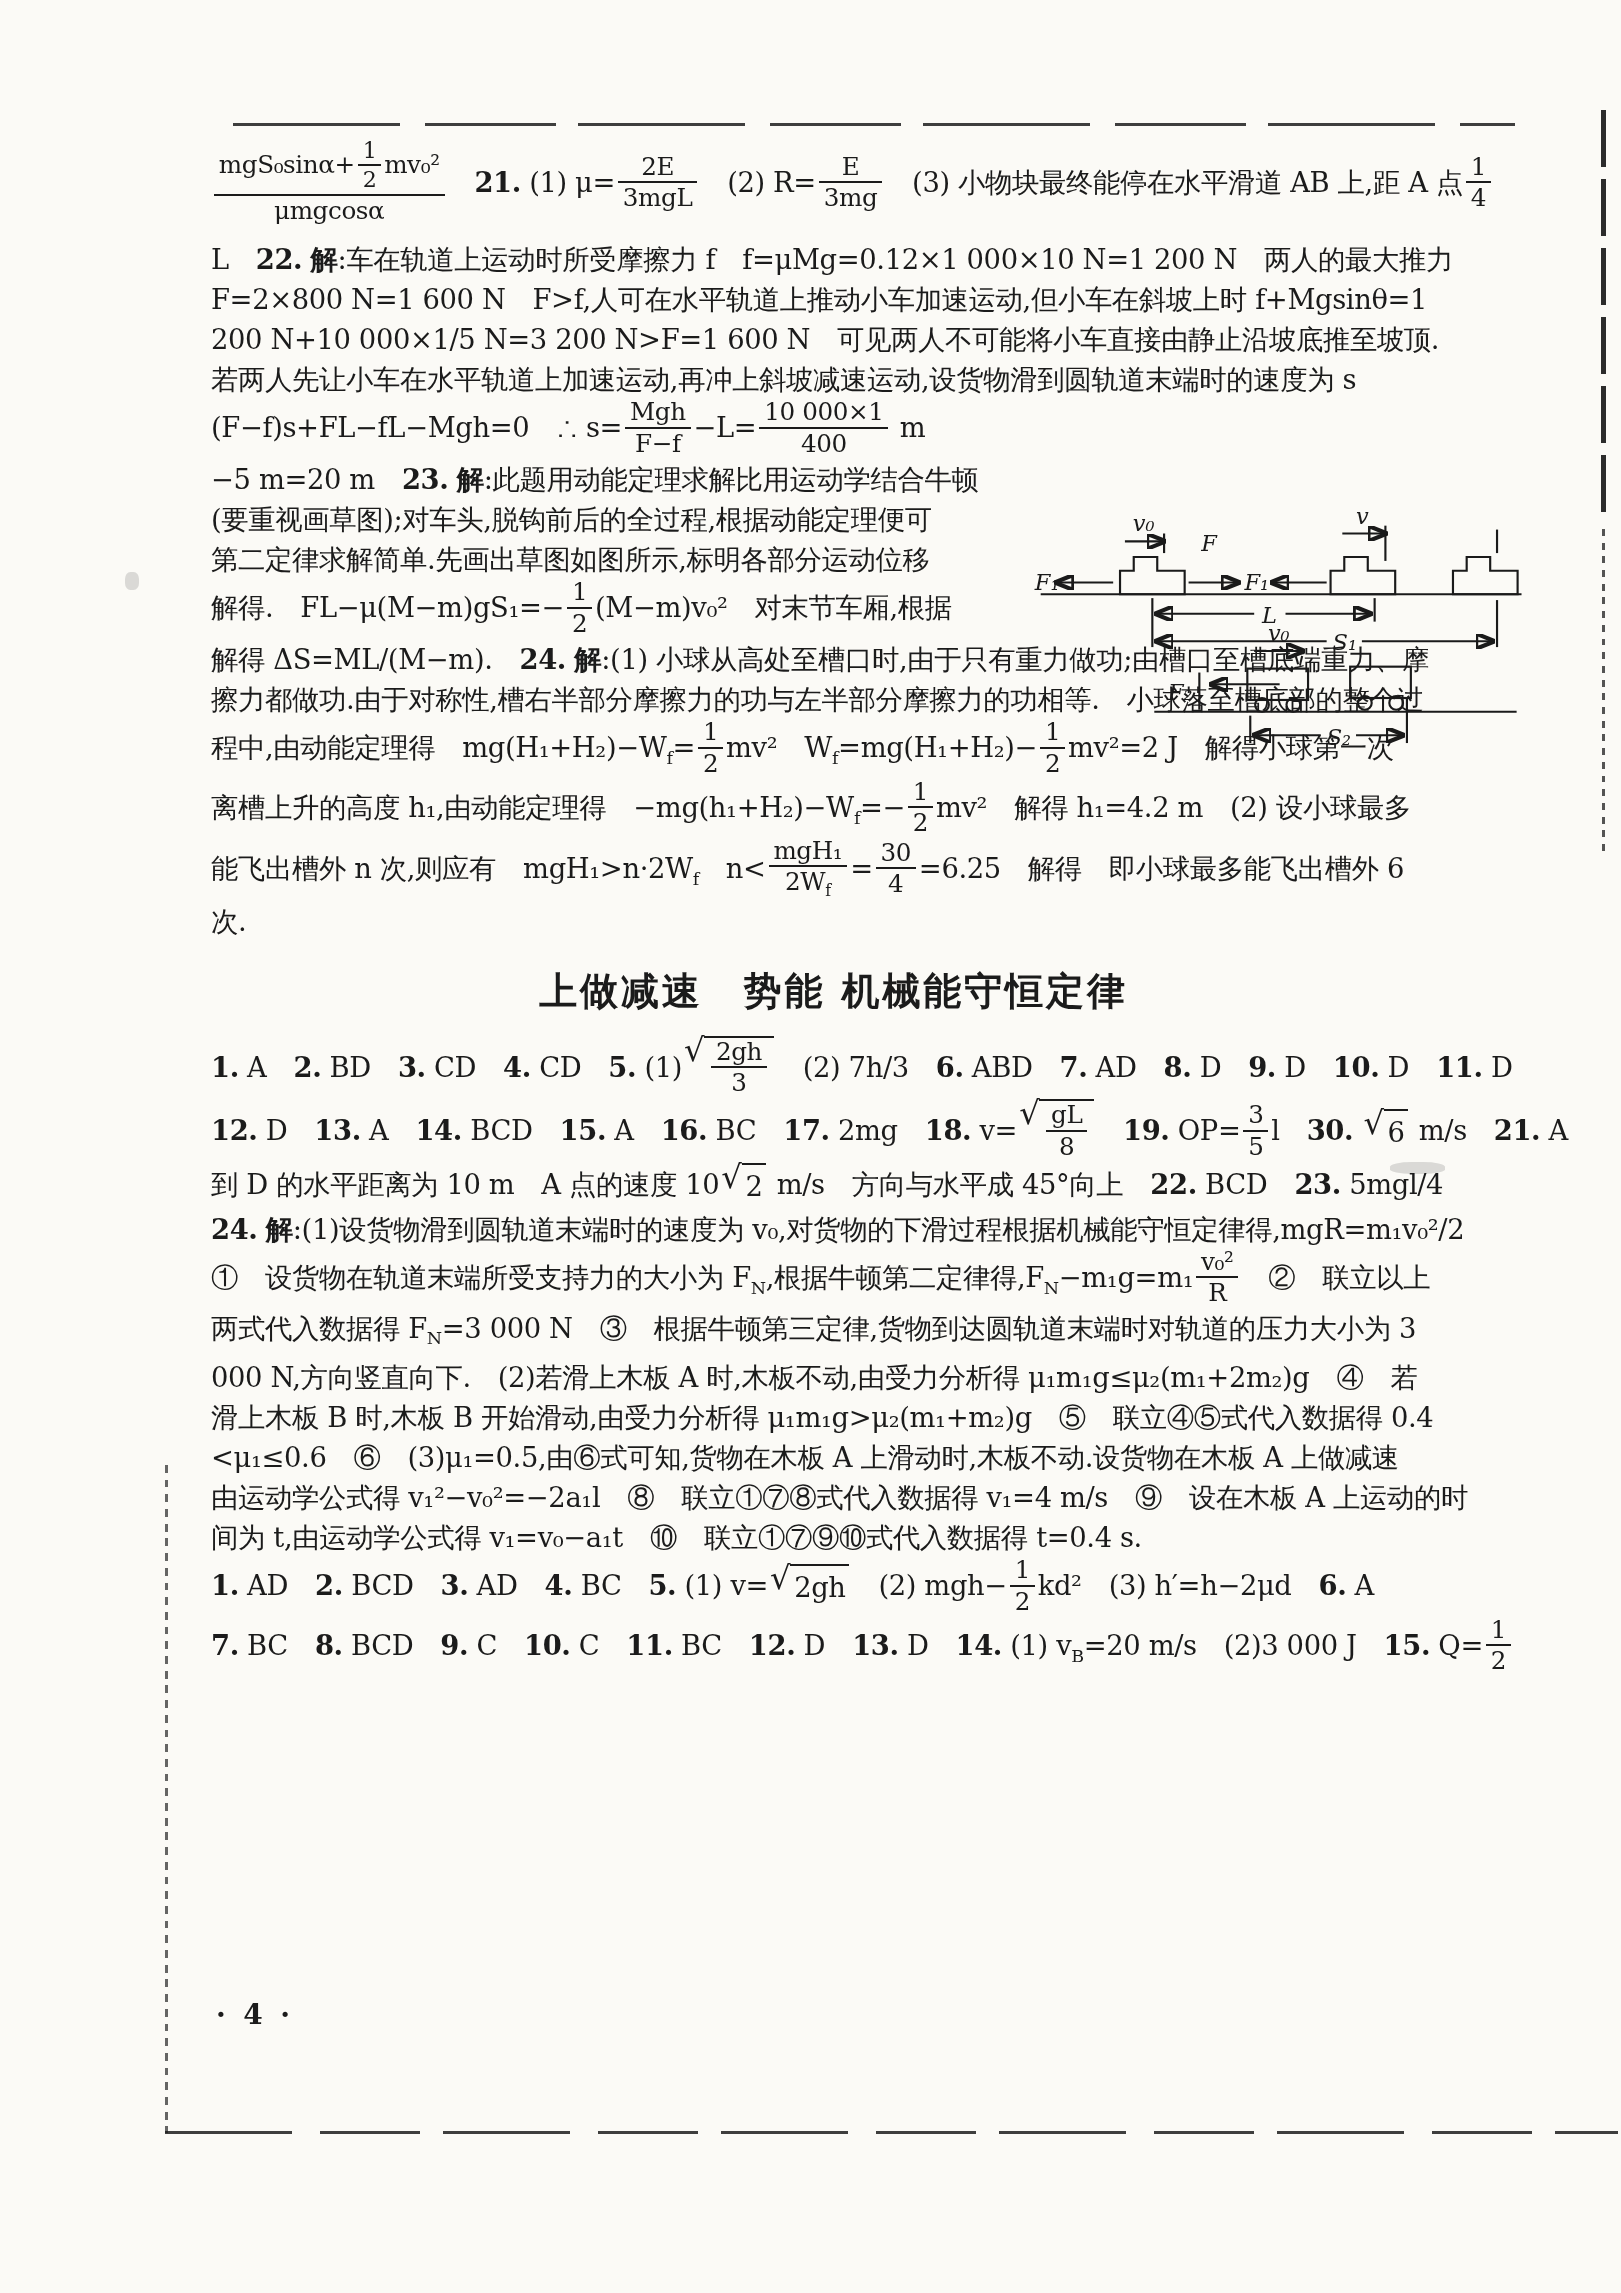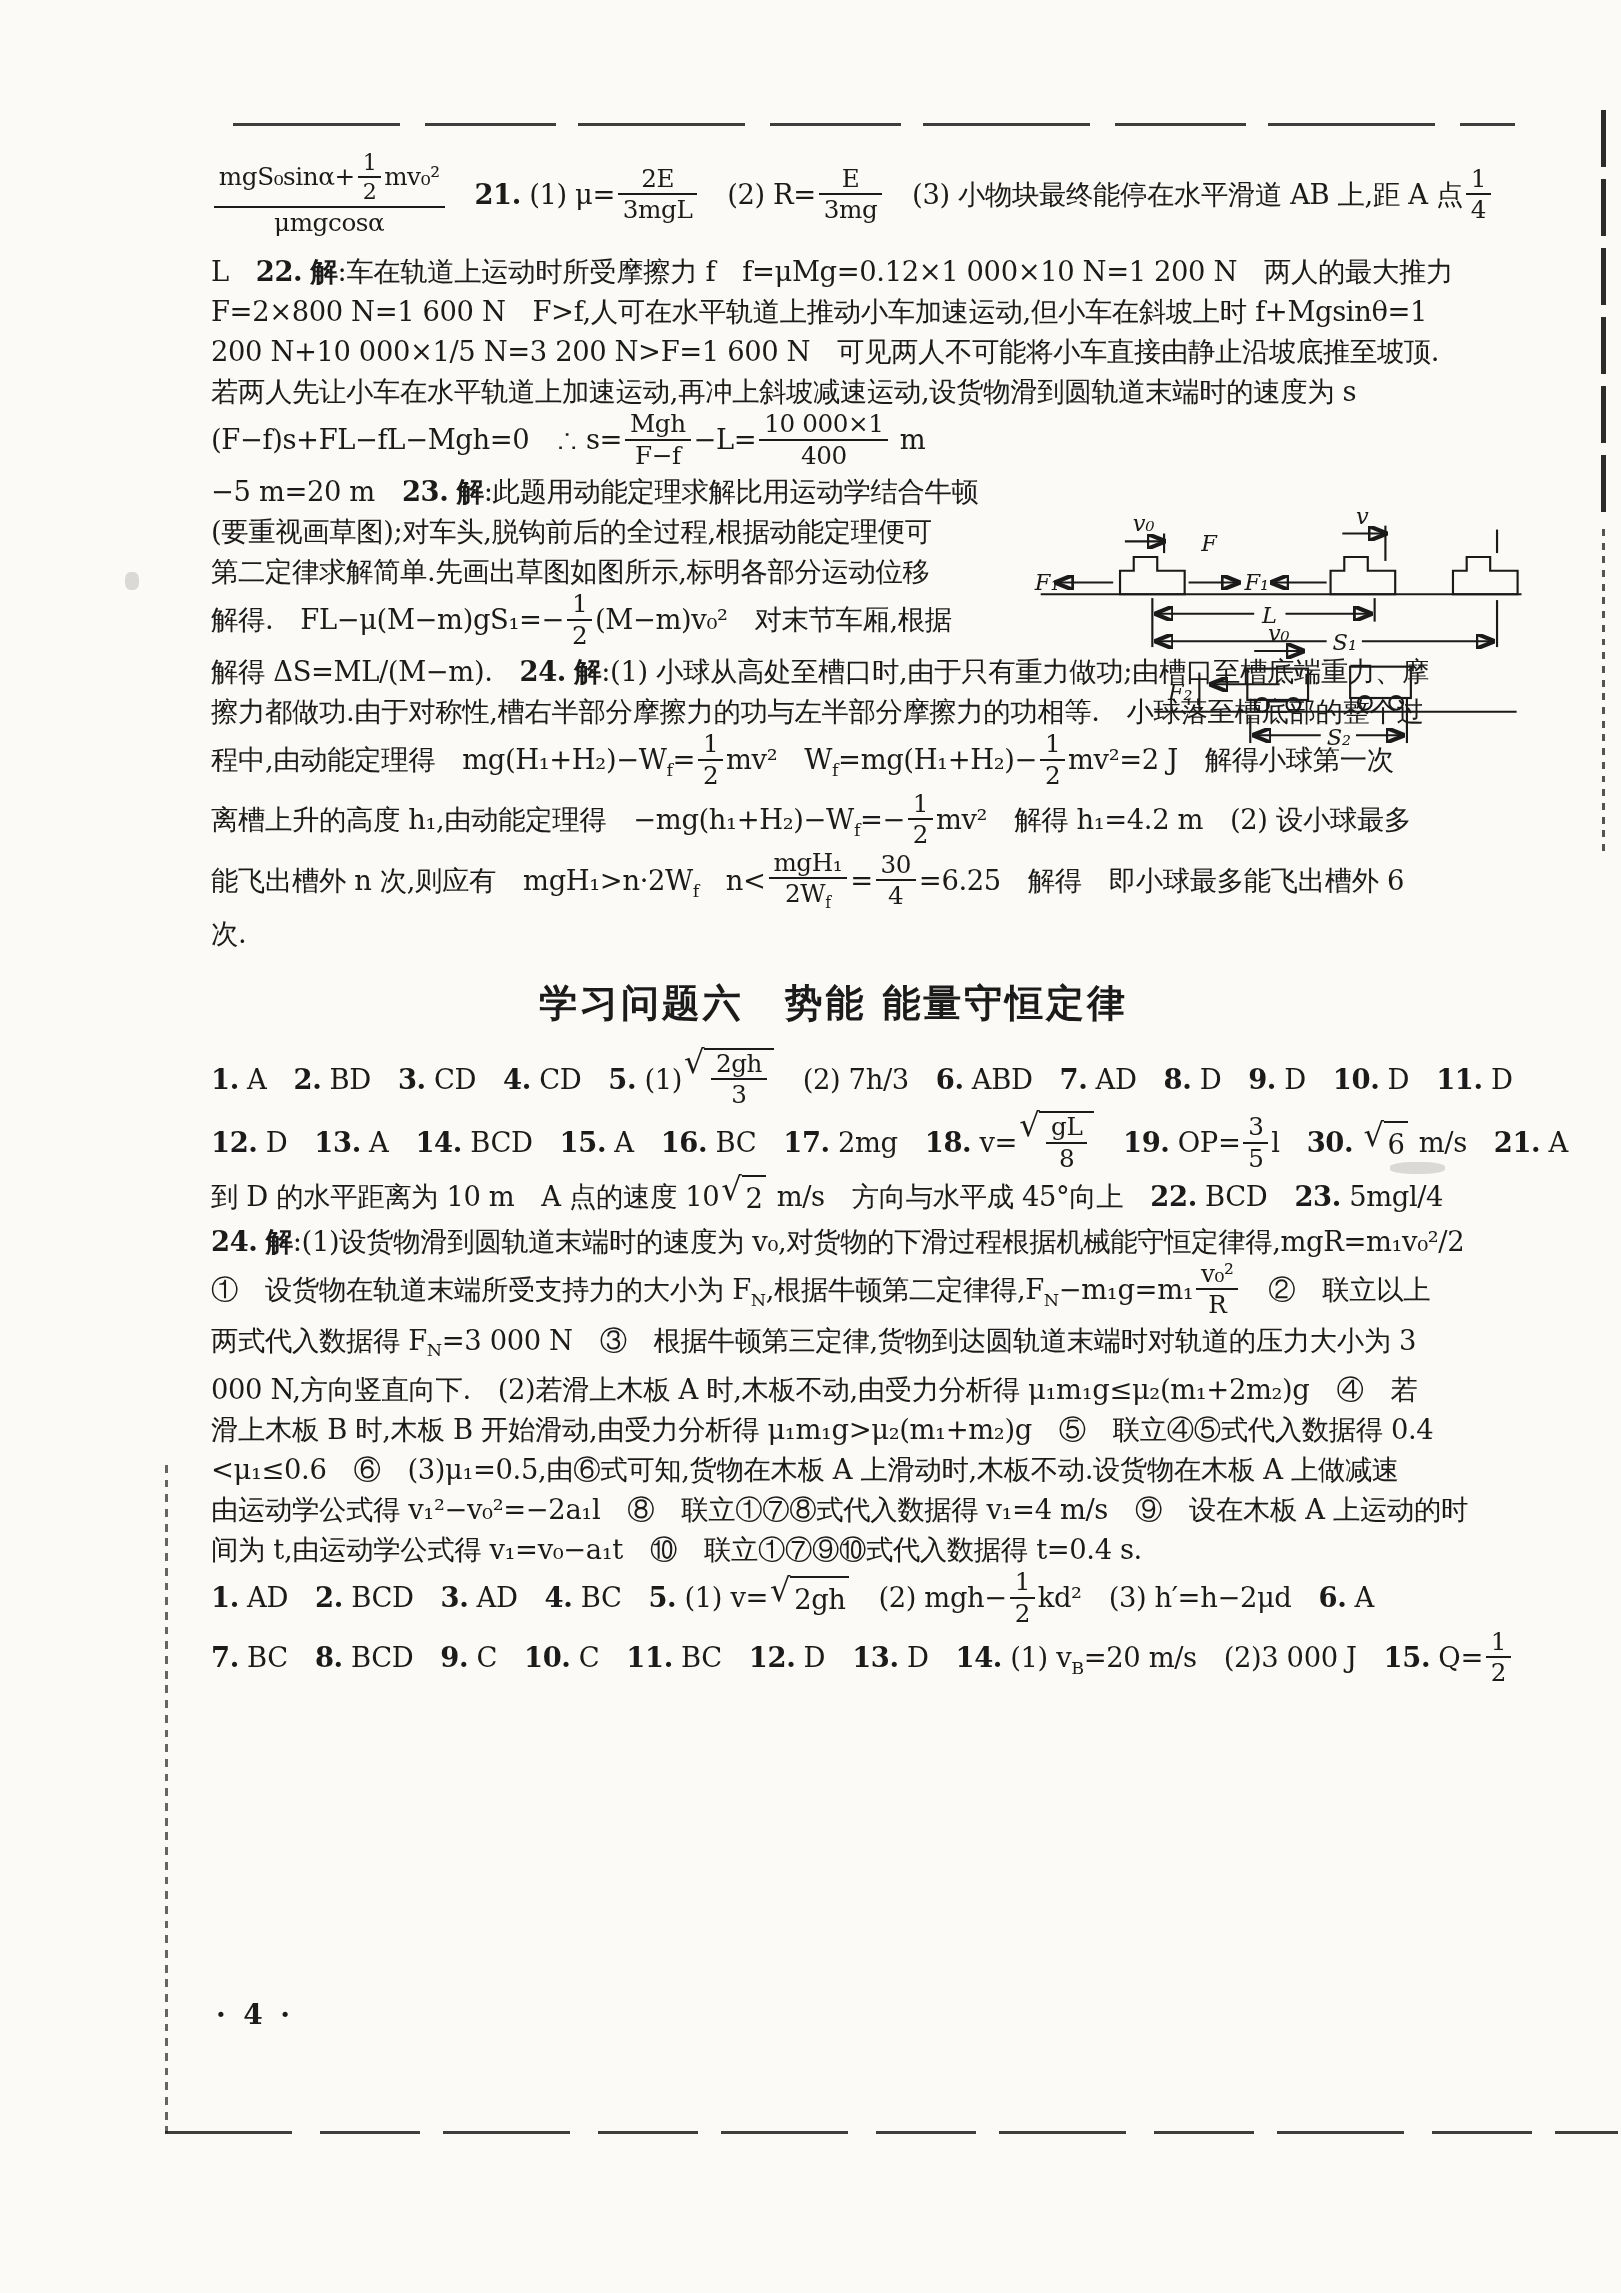--- a/index.html
+++ b/index.html
@@ -11,21 +11,21 @@
   .art-right-a{position:absolute;left:1601px;top:110px;width:4.9px;height:412px;
     background:repeating-linear-gradient(180deg,#151515 0 57px,transparent 57px 69px);opacity:.9;}
   .art-right-b{position:absolute;left:1602px;top:529px;width:2.9px;height:323px;
     background:repeating-linear-gradient(180deg,#2a2a2a 0 6.9px,transparent 6.9px 13.7px);opacity:.8;}
   .art-left{position:absolute;left:165px;top:1465px;width:2.5px;height:668px;
     background:repeating-linear-gradient(180deg,#333 0 7.8px,transparent 7.8px 14.7px);opacity:.75;}
   .art-bottom{position:absolute;left:165px;top:2131px;width:1453px;height:2.5px;
     background:repeating-linear-gradient(90deg,#1d1d1d 0 127px,transparent 127px 155px,#1d1d1d 155px 255px,transparent 255px 278px);opacity:.85;}
   .smudge{position:absolute;background:#777;opacity:.25;border-radius:40%;}
 
-  .text-column{position:absolute;left:211px;top:144px;width:1245px;}
+  .text-column{position:absolute;left:211px;top:132px;width:1245px;}
   .line{font-size:27.4px;line-height:40px;min-height:40px;white-space:nowrap;letter-spacing:-0.4px;}
   .line.first{padding-top:9.8px;margin-bottom:11.8px;}
   .heading{font-family:"DejaVu Sans","Liberation Sans",sans-serif;font-weight:700;
            font-size:38px;line-height:45px;text-align:center;margin:27.4px 0 23.5px;letter-spacing:2.9px;white-space:nowrap;}
   b{font-weight:700;}
   sub,sup{font-size:64%;}
   .frac{display:inline-block;vertical-align:middle;text-align:center;margin:0 2.9px;font-size:.9em;transform:translateY(-2px);}
   .frac>.num{display:block;padding:0 4.9px 1px;border-bottom:2px solid currentColor;line-height:1.12;}
   .frac>.den{display:block;padding:1px 4.9px 0;line-height:1.12;}
   .rad{display:inline-flex;align-items:flex-start;vertical-align:middle;margin:0 2px;transform:translateY(-2px);}
@@ -61,21 +61,21 @@
       <div class="line narrow">−5 m=20 m　<b>23.</b> <b>解</b>:此题用动能定理求解比用运动学结合牛顿</div>
       <div class="line narrow">(要重视画草图);对车头,脱钩前后的全过程,根据动能定理便可</div>
       <div class="line narrow">第二定律求解简单.先画出草图如图所示,标明各部分运动位移</div>
       <div class="line narrow">解得.　FL−μ(M−m)gS₁=−<span class="frac"><span class="num">1</span><span class="den">2</span></span>(M−m)v₀²　对末节车厢,根据</div>
       <div class="line">解得 ΔS=ML/(M−m).　<b>24.</b> <b>解</b>:(1) 小球从高处至槽口时,由于只有重力做功;由槽口至槽底端重力、摩</div>
       <div class="line">擦力都做功.由于对称性,槽右半部分摩擦力的功与左半部分摩擦力的功相等.　小球落至槽底部的整个过</div>
       <div class="line">程中,由动能定理得　mg(H₁+H₂)−W<sub>f</sub>=<span class="frac"><span class="num">1</span><span class="den">2</span></span>mv²　W<sub>f</sub>=mg(H₁+H₂)−<span class="frac"><span class="num">1</span><span class="den">2</span></span>mv²=2 J　解得小球第一次</div>
       <div class="line">离槽上升的高度 h₁,由动能定理得　−mg(h₁+H₂)−W<sub>f</sub>=−<span class="frac"><span class="num">1</span><span class="den">2</span></span>mv²　解得 h₁=4.2 m　(2) 设小球最多</div>
       <div class="line">能飞出槽外 n 次,则应有　mgH₁&gt;n·2W<sub>f</sub>　n&lt;<span class="frac"><span class="num">mgH₁</span><span class="den">2W<sub>f</sub></span></span>=<span class="frac"><span class="num">30</span><span class="den">4</span></span>=6.25　解得　即小球最多能飞出槽外 6</div>
       <div class="line">次.</div>
-      <div class="heading">学习问题六　势能 能量守恒定律</div>
+      <div class="heading">上做减速　势能 机械能守恒定律</div>
       <div class="line"><b>1.</b> A　<b>2.</b> BD　<b>3.</b> CD　<b>4.</b> CD　<b>5.</b> (1)<span class="rad">
           <span class="rsign">√</span>
           <span class="rbody"><span class="frac"><span class="num">2gh</span><span class="den">3</span></span></span>
         </span>　(2) 7h/3　<b>6.</b> ABD　<b>7.</b> AD　<b>8.</b> D　<b>9.</b> D　<b>10.</b> D　<b>11.</b> D</div>
       <div class="line"><b>12.</b> D　<b>13.</b> A　<b>14.</b> BCD　<b>15.</b> A　<b>16.</b> BC　<b>17.</b> 2mg　<b>18.</b> v=<span class="rad">
           <span class="rsign">√</span>
           <span class="rbody"><span class="frac"><span class="num">gL</span><span class="den">8</span></span></span>
         </span>　<b>19.</b> OP=<span class="frac"><span class="num">3</span><span class="den">5</span></span>l　<b>30.</b> <span class="rad">
           <span class="rsign">√</span>
           <span class="rbody">6</span>

